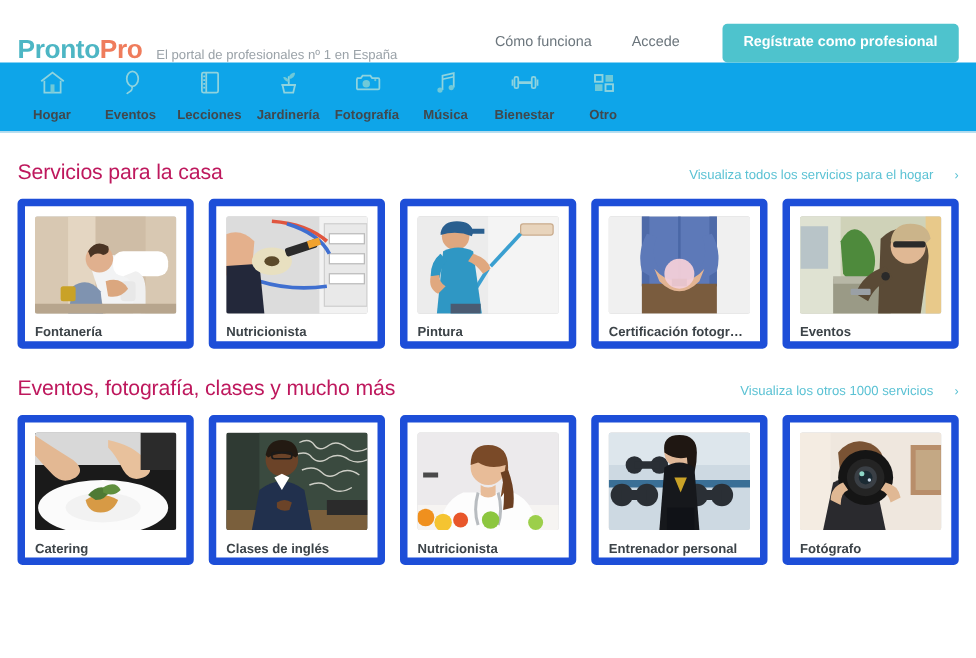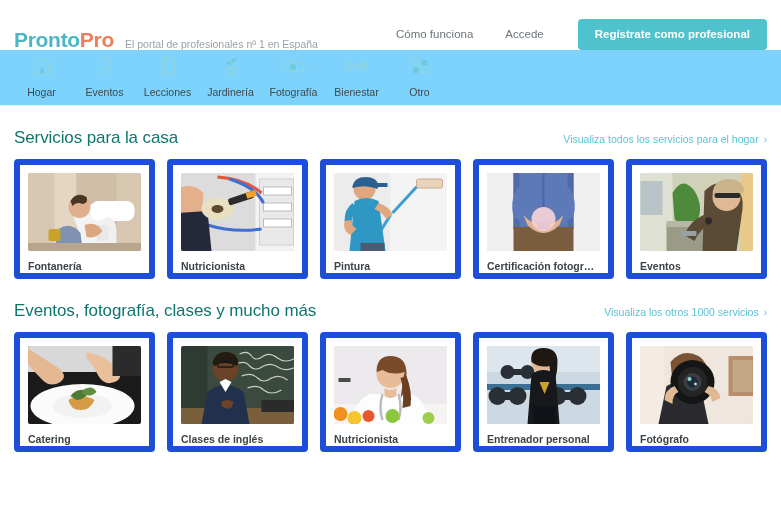--- a/index.html
+++ b/index.html
@@ -61,21 +61,22 @@
     line-height: 1;
   }
 
   
   .nav {
     height: 56px;
     display: flex;
     align-items: flex-start;
     padding: 0 10px;
     border-bottom: 1px solid #e9ecee;
-    background: #7dd3fc;
+    background: #0ea5e9;
+    font-weight: bold;
   }
   .nav-item {
     width: 63px;
     display: flex;
     flex-direction: column;
     align-items: center;
     justify-content: flex-start;
     text-decoration: none;
     padding-top: 3px;
     cursor: pointer;
@@ -96,33 +97,33 @@
   
   .section { padding: 0 14px; }
   .section-head {
     display: flex;
     align-items: baseline;
     margin-top: 22px;
     margin-bottom: 11px;
   }
   .section-title {
     font-size: 17px;
-    color: #0f766e;
+    color: #be185d;
     font-weight: normal;
     letter-spacing: -0.1px;
   }
   .section-link {
     margin-left: auto;
     font-size: 10.5px;
     color: #5bc2d4;
     text-decoration: none;
     white-space: nowrap;
     display: flex;
     align-items: center;
-    gap: 5px;
+    gap: 17px;
     cursor: pointer;
   }
   .chev { font-size: 10px; color: #5bc2d4; }
 
   
   .grid {
     display: grid;
     grid-template-columns: repeat(5, 1fr);
     gap: 12px;
   }
@@ -222,20 +223,31 @@
     <span class="nav-icon">
       <svg width="24" height="24" viewBox="0 0 24 24" fill="none" stroke="#8fd3de" stroke-width="1.4">
         <path d="M3.5 8.5 h3.2 l1.4-2 h6.2 l1.4 2 h4.8 a1 1 0 0 1 1 1 v7 a1 1 0 0 1 -1 1 h-16 a1 1 0 0 1 -1 -1 v-7 a1 1 0 0 1 1 -1 z"></path>
         <circle cx="11" cy="13" r="3" fill="#6fc9d8" stroke="none"></circle>
         <circle cx="18.2" cy="10" r="0.9" fill="#6fc9d8" stroke="none"></circle>
       </svg>
     </span>
     <span class="nav-label">Fotografía</span>
   </a>
 
+  <a class="nav-item">
+    <span class="nav-icon">
+      <svg width="24" height="24" viewBox="0 0 24 24" fill="none" stroke="#8fd3de" stroke-width="1.4">
+        <path d="M9 18 V6.5 L18 4.5 V16"></path>
+        <path d="M9 9.4 L18 7.4"></path>
+        <circle cx="7" cy="18" r="2.1" fill="#6fc9d8" stroke="none"></circle>
+        <circle cx="16" cy="16" r="2.1" fill="#6fc9d8" stroke="none"></circle>
+      </svg>
+    </span>
+    <span class="nav-label">Música</span>
+  </a>
 
   <a class="nav-item">
     <span class="nav-icon">
       <svg width="26" height="24" viewBox="0 0 26 24" fill="none" stroke="#8fd3de" stroke-width="1.4">
         <path d="M3 9.5 V14.5"></path>
         <rect x="4.6" y="7.5" width="3" height="9" rx="1.2"></rect>
         <rect x="18.4" y="7.5" width="3" height="9" rx="1.2"></rect>
         <path d="M23 9.5 V14.5"></path>
         <path d="M7.6 12 H18.4" stroke-width="2.2"></path>
       </svg>

